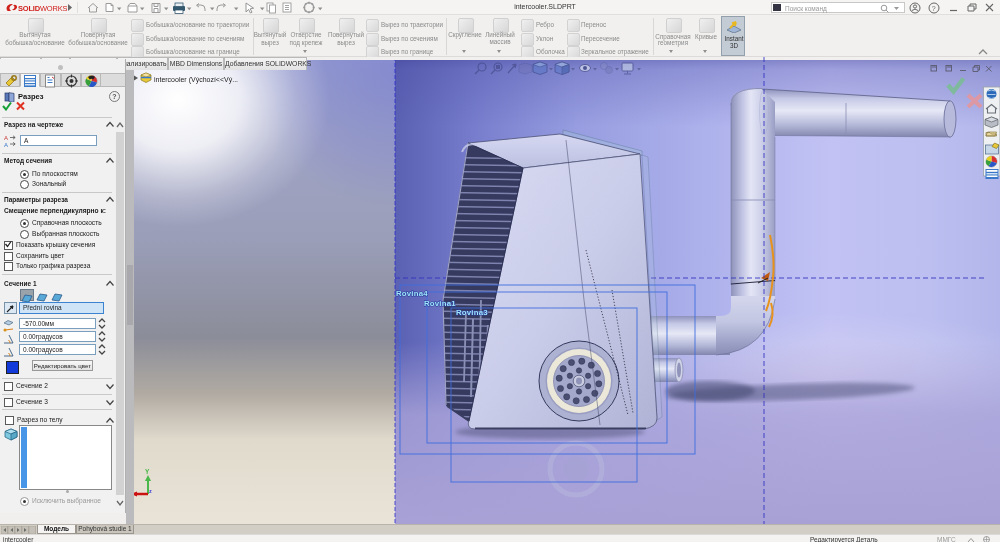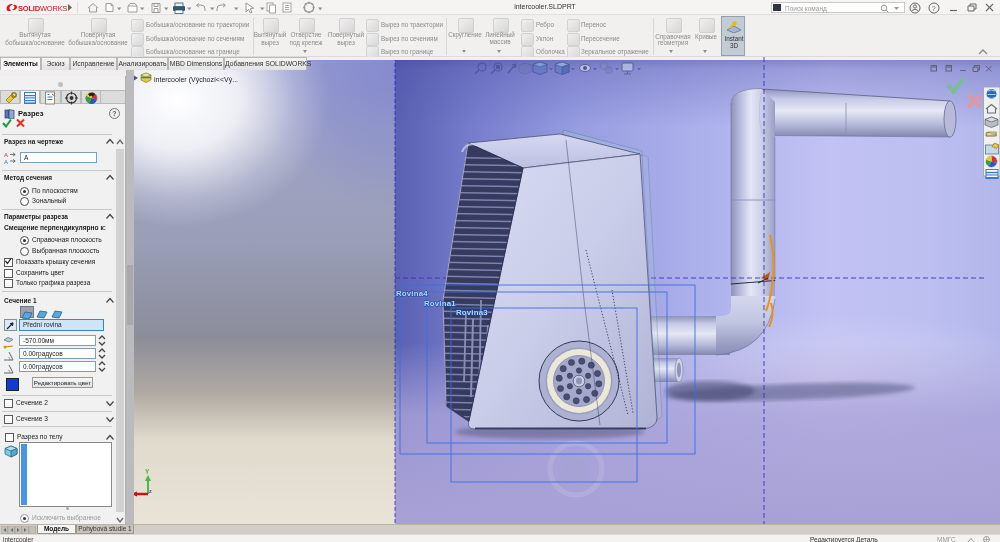--- a/index.html
+++ b/index.html
@@ -496,21 +496,21 @@
 
 <div class="abs" style="left:0;top:57px;width:308px;height:13px">
 <div class="ttab" style="left:0;width:41px;background:#f6f6f6;color:#111;font-weight:bold">Элементы</div>
 <div class="ttab" style="left:41px;width:29px">Эскиз</div>
 <div class="ttab" style="left:70px;width:47px">Исправление</div>
 <div class="ttab" style="left:117px;width:51px">Анализировать</div>
 <div class="ttab" style="left:168px;width:56px">MBD Dimensions</div>
 <div class="ttab" style="left:224px;width:83px">Добавления SOLIDWORKS</div>
 </div>
 
-<div class="abs" style="left:0;top:76px;width:126px;height:454px;background:#f1f1f1;border-right:1px solid #b0b0b0;box-sizing:border-box;overflow:hidden">
+<div class="abs" style="left:0;top:59px;width:126px;height:454px;background:#f1f1f1;border-right:1px solid #b0b0b0;box-sizing:border-box;overflow:hidden">
 <div style="position:relative;width:100%;height:100%;top:-70px">
 <div class="abs" style="left:58px;top:76px;width:5px;height:5px;border-radius:50%;background:#c0c0c0"></div>
       <div class="abs" style="left:0.0px;top:84px;width:20.2px;height:14px;border:1px solid #b8b8b8;background:#dcdcdc;box-sizing:border-box">
         <span class="abs" style="left:2px;top:0"><svg width="15" height="14">
             <path d="M3,9 l6,-6 3,3 -6,6 z" fill="#e8c838" stroke="#987818" stroke-width="0.8"></path>
             <circle cx="11" cy="4" r="2.2" fill="none" stroke="#987818" stroke-width="1.5"></circle>
           </svg></span>
       </div>
       <div class="abs" style="left:20.2px;top:84px;width:20.2px;height:14px;border:1px solid #b8b8b8;background:#f6f6f6;border-bottom:1px solid #f6f6f6;box-sizing:border-box">
         <span class="abs" style="left:2px;top:0"><svg width="15" height="14">

